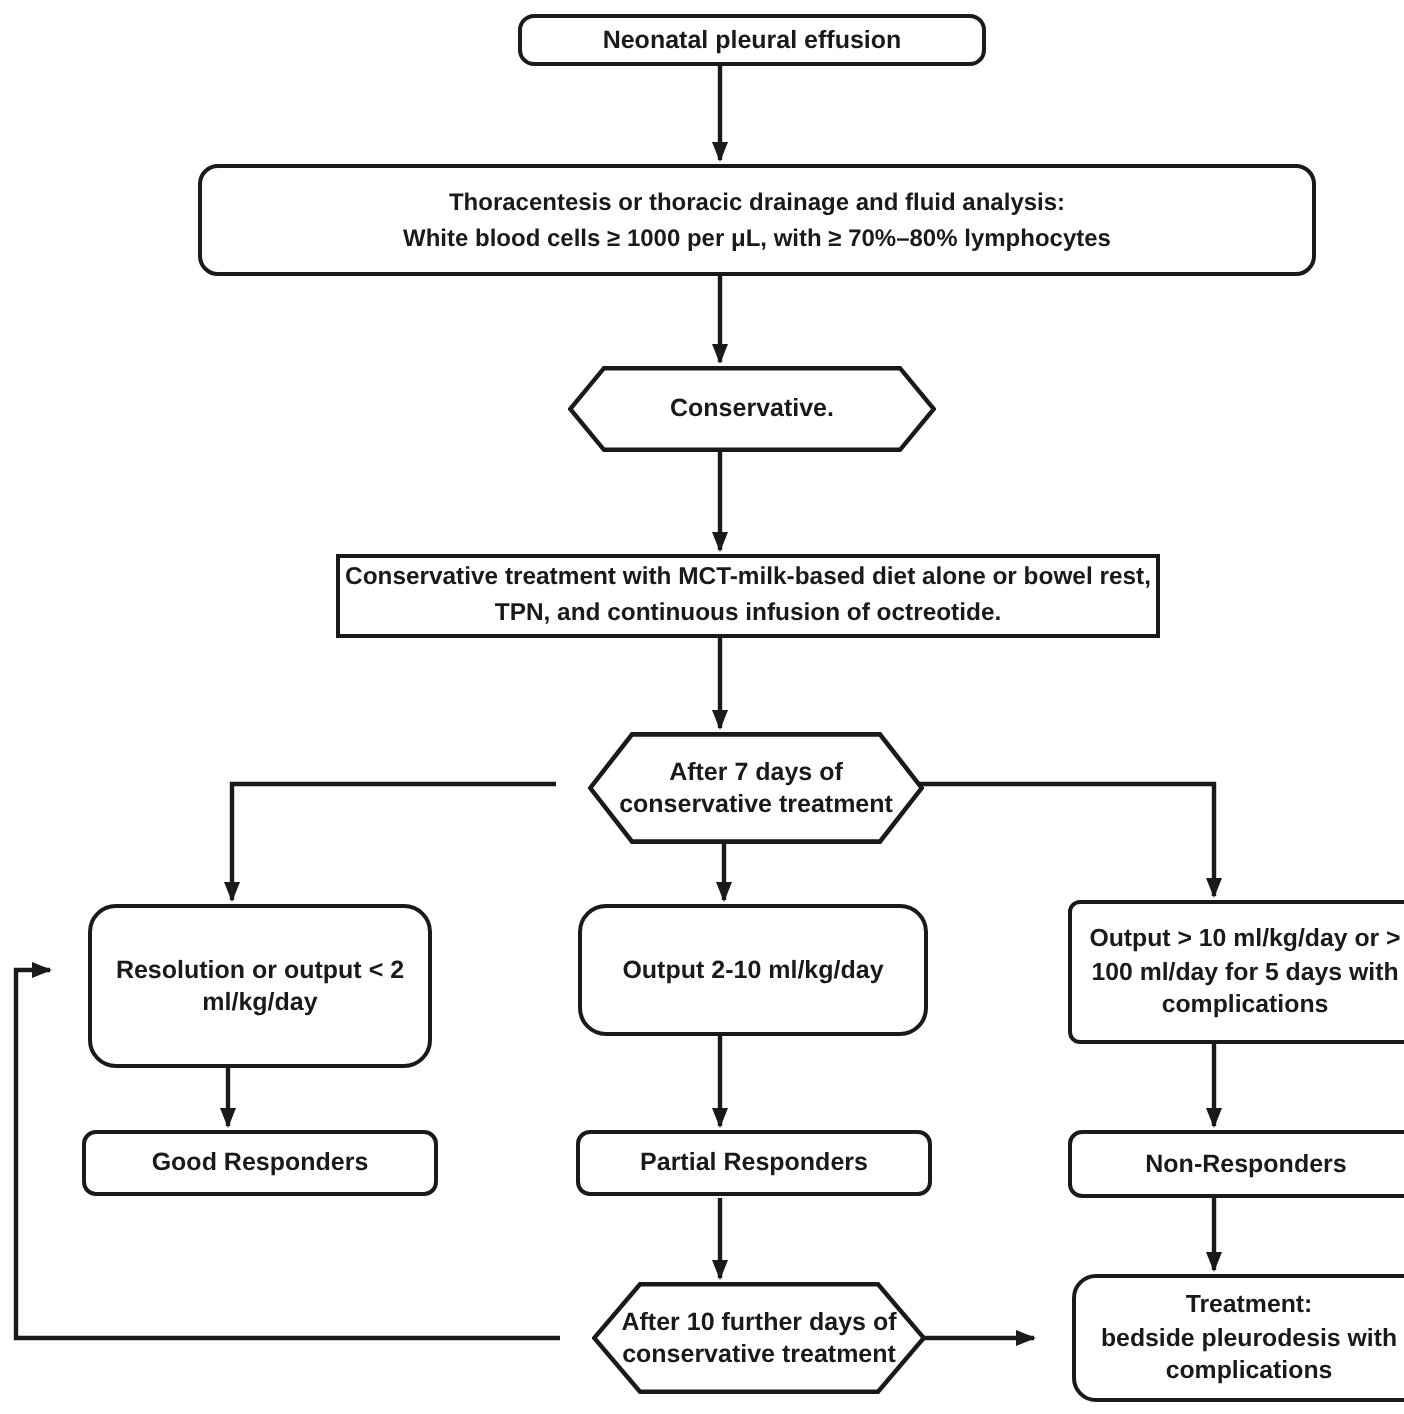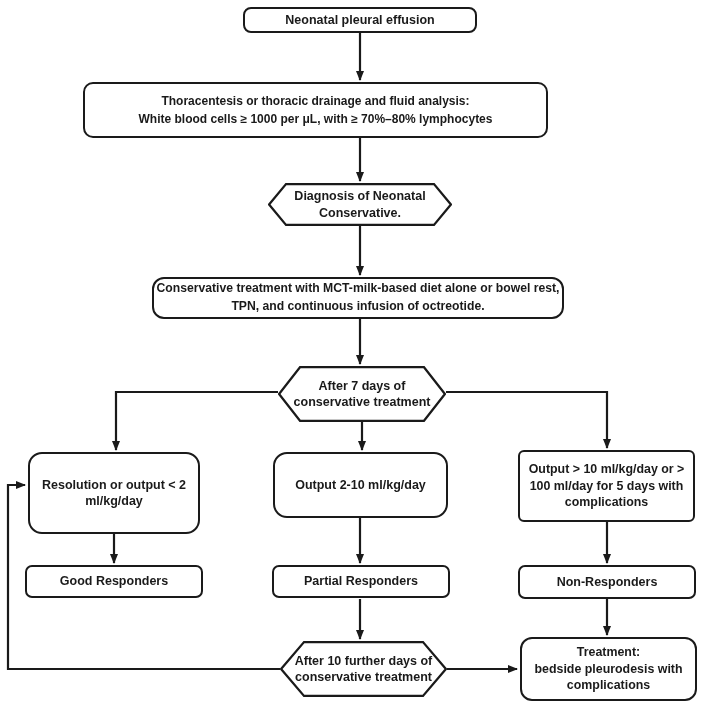--- a/index.html
+++ b/index.html
@@ -23,21 +23,21 @@
   .wires polyline{fill:none;stroke:var(--stroke);stroke-width:2.2;stroke-linejoin:miter}
   .arrowhead{fill:var(--stroke)}
 
   .node{
     position:absolute;
     display:flex;flex-direction:column;
     align-items:center;justify-content:center;
     text-align:center;
     color:var(--text);
     font-weight:bold;
-    font-size:12.5px;line-height:1.3;
+    font-size:12.5px;line-height:1.3;margin-left:16px;
   }
   .rect{background:var(--fill);border:2.3px solid var(--stroke)}
   .ln{white-space:nowrap}
 
   .hex{background:transparent}
   .hexshape{position:absolute;left:0;top:0;width:100%;height:100%}
   .hexshape polygon{fill:var(--fill);stroke:var(--stroke);stroke-width:2.2}
   .hex .txt{position:relative;z-index:1}
 
   .f-analysis{font-size:12px;line-height:1.5}
@@ -68,36 +68,35 @@
     <polyline points="360,599 360,639" marker-end="url(#arrow)"></polyline>
     <polyline points="607,599 607,635" marker-end="url(#arrow)"></polyline>
     <polyline points="447,669 517,669" marker-end="url(#arrow)"></polyline>
     <polyline points="280,669 8,669 8,485 25,485" marker-end="url(#arrow)"></polyline>
   </svg>
 
   <div class="node rect" style="left:243px;top:7px;width:234px;height:26px;border-radius:8px">
     <div class="ln">Neonatal pleural effusion</div>
   </div>
 
-  <div class="node rect f-analysis" style="left:83px;top:82px;width:465px;height:56px;border-radius:10px">
+  <div class="node rect f-analysis" style="left:83px;top:82px;width:559px;height:56px;border-radius:10px">
     <div class="ln">Thoracentesis or thoracic drainage and fluid analysis:</div>
     <div class="ln">White blood cells ≥ 1000  per μL, with ≥ 70%–80% lymphocytes</div>
   </div>
 
   <div class="node hex" style="left:268px;top:183px;width:184px;height:43px">
     <svg class="hexshape" viewBox="0 0 184 43" preserveAspectRatio="none">
       <polygon points="18,1.1 166,1.1 182.9,21.5 166,41.9 18,41.9 1.1,21.5"></polygon>
     </svg>
     <div class="txt">
-      <div class="ln">Diagnosis of Neonatal</div>
       <div class="ln">Conservative.</div>
     </div>
   </div>
 
-  <div class="node rect f-conservative" style="left:152px;top:277px;width:412px;height:42px;border-radius:12px">
+  <div class="node rect f-conservative" style="left:152px;top:277px;width:412px;height:42px;border-radius:0">
     <div class="ln">Conservative treatment with MCT-milk-based diet alone or bowel rest,</div>
     <div class="ln">TPN, and continuous infusion of octreotide.</div>
   </div>
 
   <div class="node hex" style="left:278px;top:366px;width:168px;height:56px">
     <svg class="hexshape" viewBox="0 0 168 52" preserveAspectRatio="none">
       <polygon points="22,1.1 146,1.1 166.9,26 146,50.9 22,50.9 1.1,26"></polygon>
     </svg>
     <div class="txt">
       <div class="ln">After 7 days of</div>

